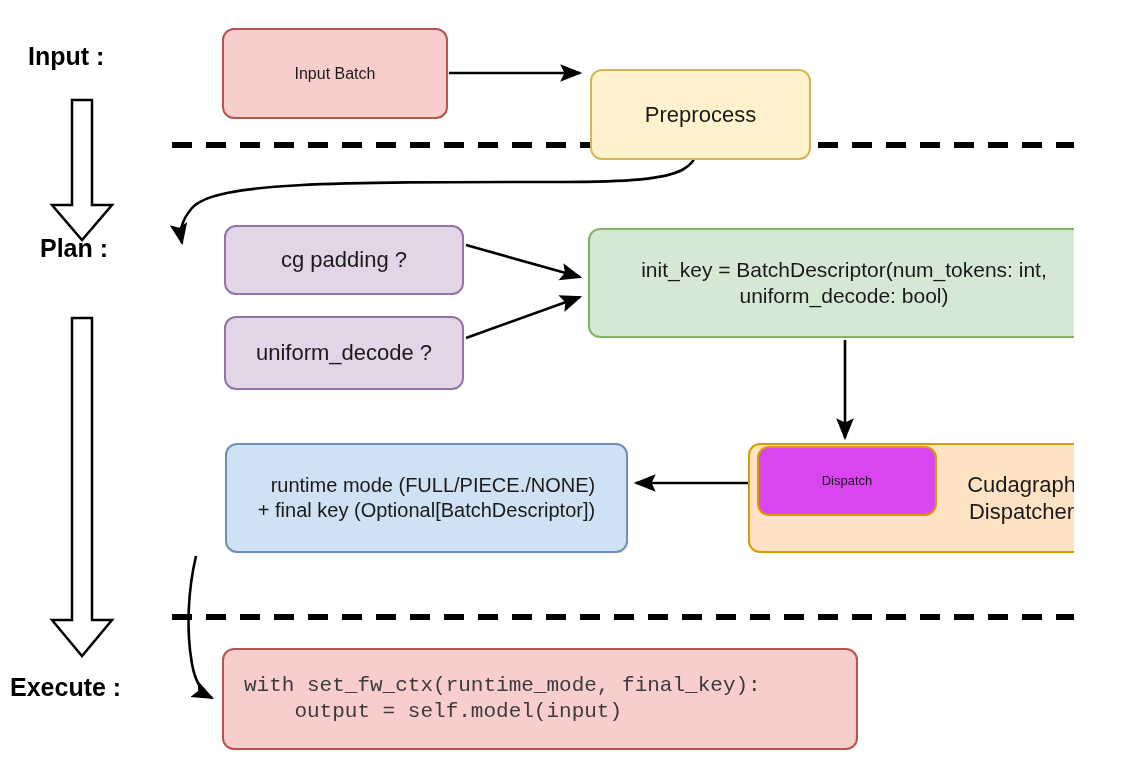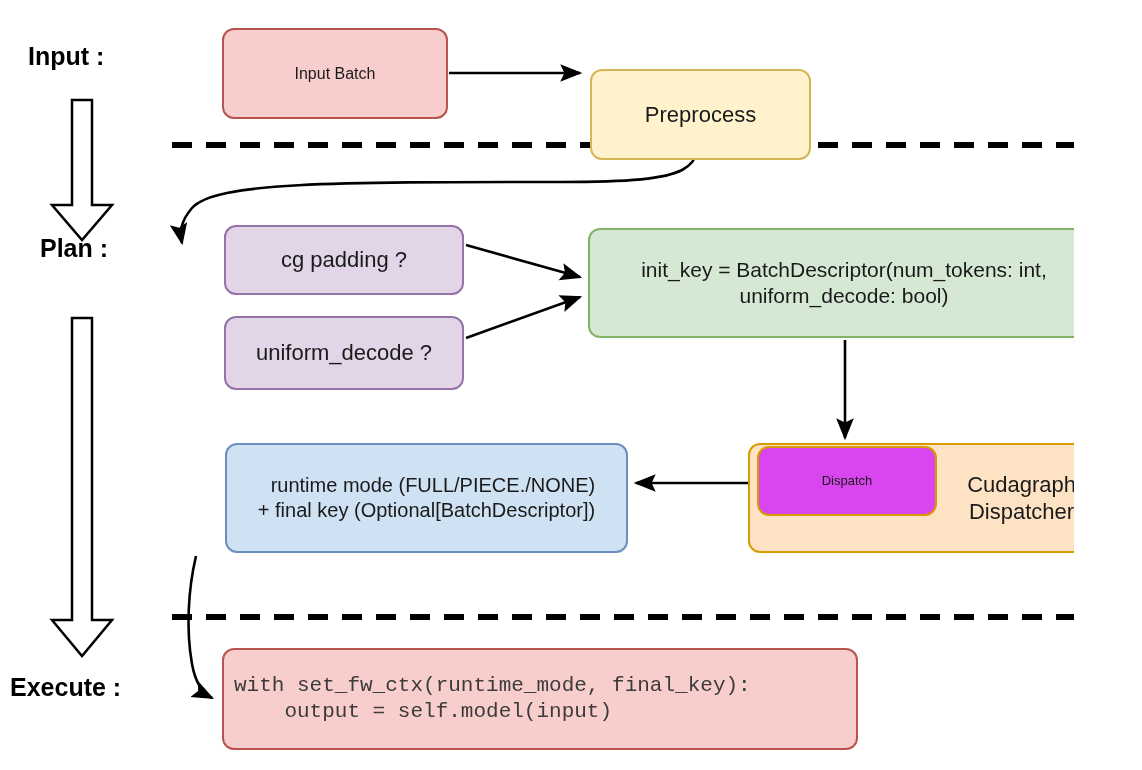--- a/index.html
+++ b/index.html
@@ -98,21 +98,21 @@
     font-size: 13px;
   }
   #node-code {
     left: 222px; top: 648px; width: 636px; height: 102px;
     background: #f8cecc; border-color: #b85450;
     font-family: "Liberation Mono", "DejaVu Sans Mono", monospace;
     font-size: 21px;
     color: #3b3b3b;
     justify-content: flex-start;
     align-items: center;
-    padding-left: 10px;
+    padding-left: 20px;
     white-space: pre;
     text-align: left;
   }
 
   #label-input   { left: 28px;  top: 42px; }
   #label-plan    { left: 40px;  top: 234px; }
   #label-execute { left: 10px;  top: 673px; }
 </style>
 </head>
 <body>

